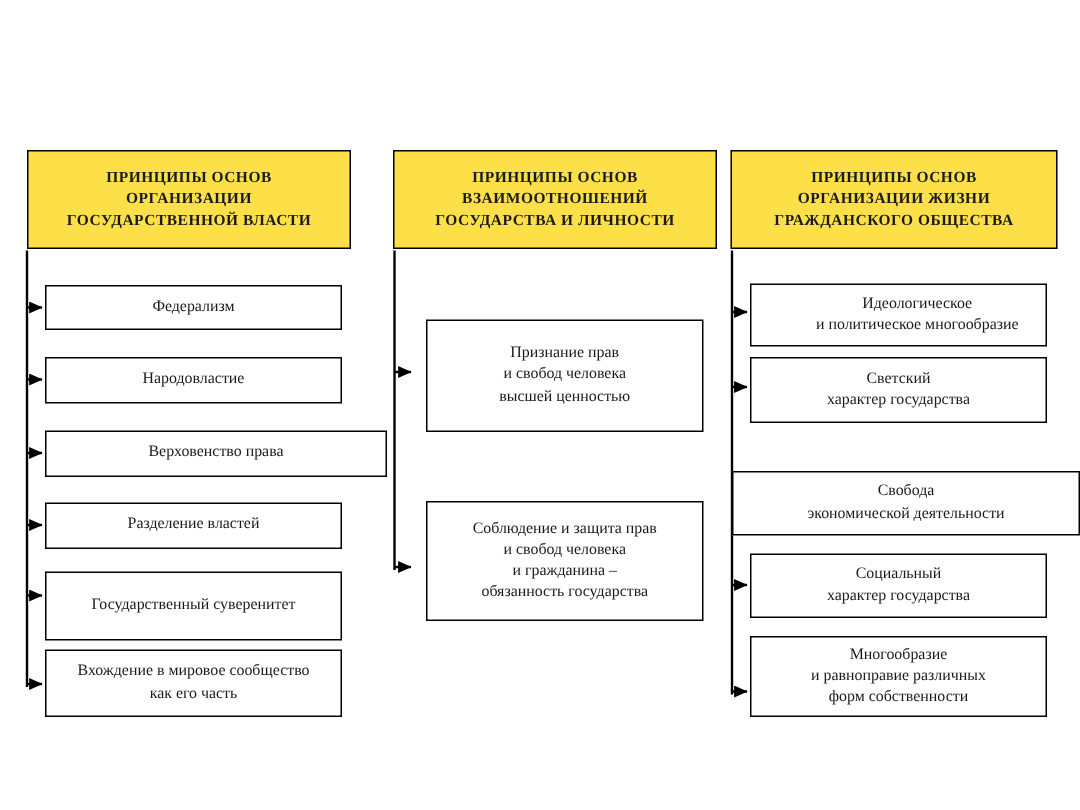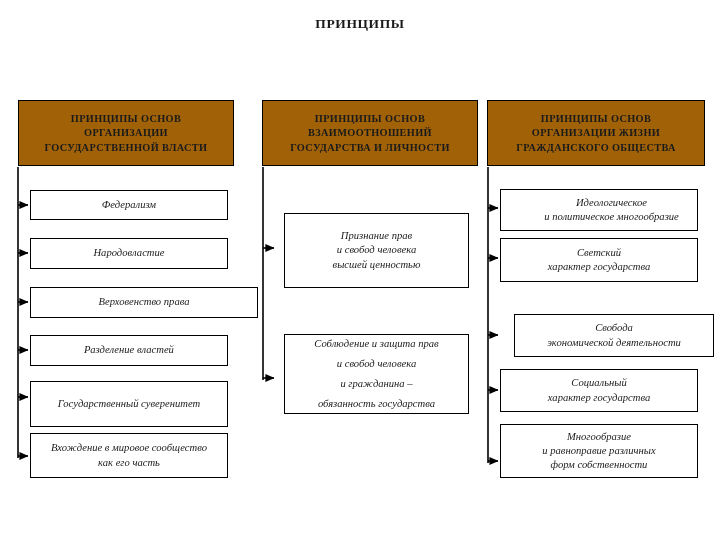--- a/index.html
+++ b/index.html
@@ -46,21 +46,21 @@
   .col-1 { left: 14px;  width: 224px; }
   .col-2 { left: 258px; width: 224px; }
   .col-3 { left: 483px; width: 226px; }
 
   
   .header-box {
     position: absolute;
     top: 100px;
     left: 4px;
     border: 1.2px solid #000;
-    background: #a16207;
+    background: #fde047;
     box-sizing: border-box;
     text-align: center;
     font-weight: bold;
     font-size: 10.3px;
     letter-spacing: 0.35px;
     line-height: 1.42;
     padding: 7px 2px 6px 2px;
     display: flex;
     flex-direction: column;
     justify-content: center;
@@ -78,37 +78,36 @@
     box-sizing: border-box;
     text-align: center;
     font-size: 10.6px;
     line-height: 1.34;
     display: flex;
     flex-direction: column;
     justify-content: center;
     align-items: center;
     padding: 2px 3px;
   }
-  .item-box span { display: block; white-space: nowrap; font-style: italic; }
+  .item-box span { display: block; white-space: nowrap; }
 
   
   #connectors {
     position: absolute;
     left: 0; top: 0;
     width: 720px; height: 540px;
     pointer-events: none;
   }
 </style>
 </head>
 <body>
 
 <div id="diagram-root">
 
   <div class="title-block">
-    <span class="title-line">ПРИНЦИПЫ</span>
   </div>
 
   <svg id="connectors" viewBox="0 0 720 540" xmlns="http://www.w3.org/2000/svg">
     <defs>
       <marker id="arrowhead" markerWidth="9" markerHeight="8" refX="8.6" refY="4" orient="auto" markerUnits="userSpaceOnUse">
         <path d="M0,0 L9,4 L0,8 Z" fill="#000"></path>
       </marker>
     </defs>
 
     <g>
@@ -176,21 +175,21 @@
       <span>ВЗАИМООТНОШЕНИЙ</span>
       <span>ГОСУДАРСТВА И ЛИЧНОСТИ</span>
     </div>
 
     <div class="item-box" style="left:26px; top:213px; width:185px; height:75px;">
       <span>Признание прав</span>
       <span>и свобод человека</span>
       <span>высшей ценностью</span>
     </div>
 
-    <div class="item-box" style="left:26px; top:334px; width:185px; height:80px;justify-content:space-between;">
+    <div class="item-box" style="left:26px; top:334px; width:185px; height:80px;">
       <span>Соблюдение и защита прав</span>
       <span>и свобод человека</span>
       <span>и гражданина –</span>
       <span>обязанность государства</span>
     </div>
   </div>
 
   <div class="column col-3">
     <div class="header-box">
       <span>ПРИНЦИПЫ ОСНОВ</span>
@@ -201,21 +200,21 @@
     <div class="item-box" style="left:17px; top:189px; width:198px; height:42px;padding-left:28px;">
       <span>Идеологическое</span>
       <span>и политическое многообразие</span>
     </div>
 
     <div class="item-box" style="left:17px; top:238px; width:198px; height:44px;">
       <span>Светский</span>
       <span>характер государства</span>
     </div>
 
-    <div class="item-box" style="left:31px; top:314px; width:200px; height:43px;">
+    <div class="item-box" style="left:5px; top:314px; width:232px; height:43px;">
       <span>Свобода</span>
       <span>экономической деятельности</span>
     </div>
 
     <div class="item-box" style="left:17px; top:369px; width:198px; height:43px;">
       <span>Социальный</span>
       <span>характер государства</span>
     </div>
 
     <div class="item-box" style="left:17px; top:424px; width:198px; height:54px;">

